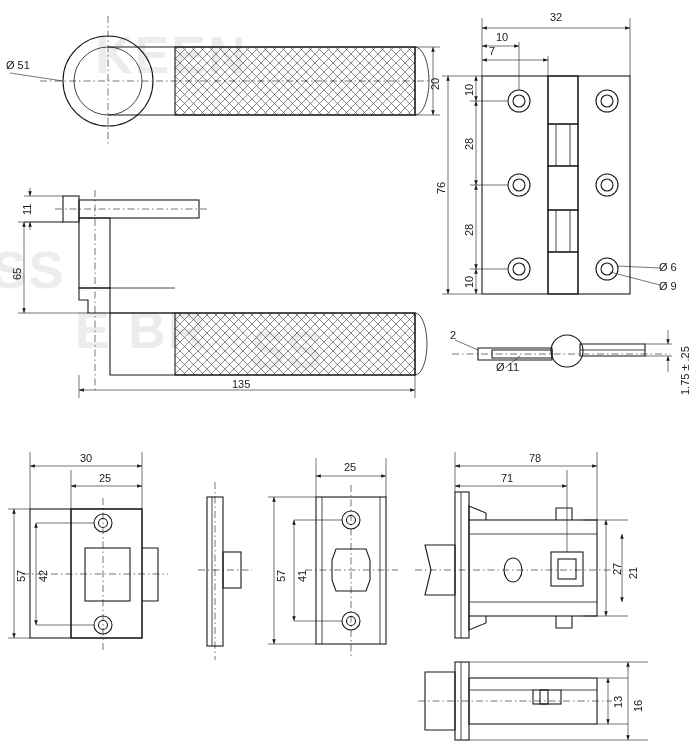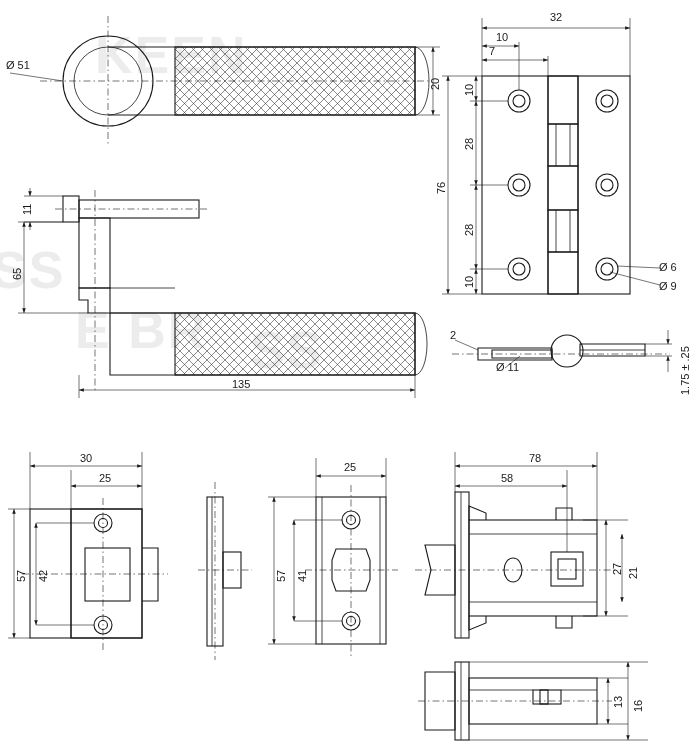--- a/index.html
+++ b/index.html
@@ -291,20 +291,20 @@
   <div class="dim" style="left:80px;top:453px;">30</div>
   <div class="dim" style="left:99px;top:473px;">25</div>
   <div class="dim rot" style="left:16px;top:582px;transform:rotate(-90deg);">57</div>
   <div class="dim rot" style="left:38px;top:582px;transform:rotate(-90deg);">42</div>
 
   <div class="dim" style="left:344px;top:462px;">25</div>
   <div class="dim rot" style="left:276px;top:582px;transform:rotate(-90deg);">57</div>
   <div class="dim rot" style="left:297px;top:582px;transform:rotate(-90deg);">41</div>
 
   <div class="dim" style="left:521px;top:453px;margin-left:8px;">78</div>
-  <div class="dim" style="left:501px;top:473px;">58</div>
+  <div class="dim" style="left:501px;top:473px;">71</div>
   <div class="dim rot" style="left:612px;top:575px;transform:rotate(-90deg);">27</div>
   <div class="dim rot" style="left:628px;top:579px;transform:rotate(-90deg);">21</div>
 
   <div class="dim rot" style="left:613px;top:708px;transform:rotate(-90deg);">13</div>
   <div class="dim rot" style="left:633px;top:712px;transform:rotate(-90deg);">16</div>
 
 </div>
 
 </body></html>

